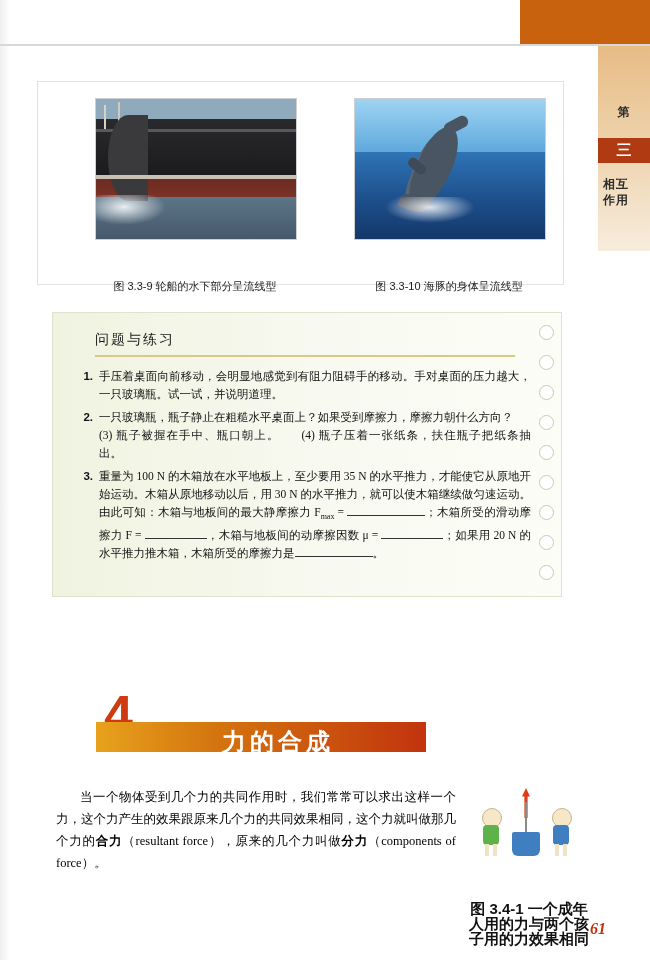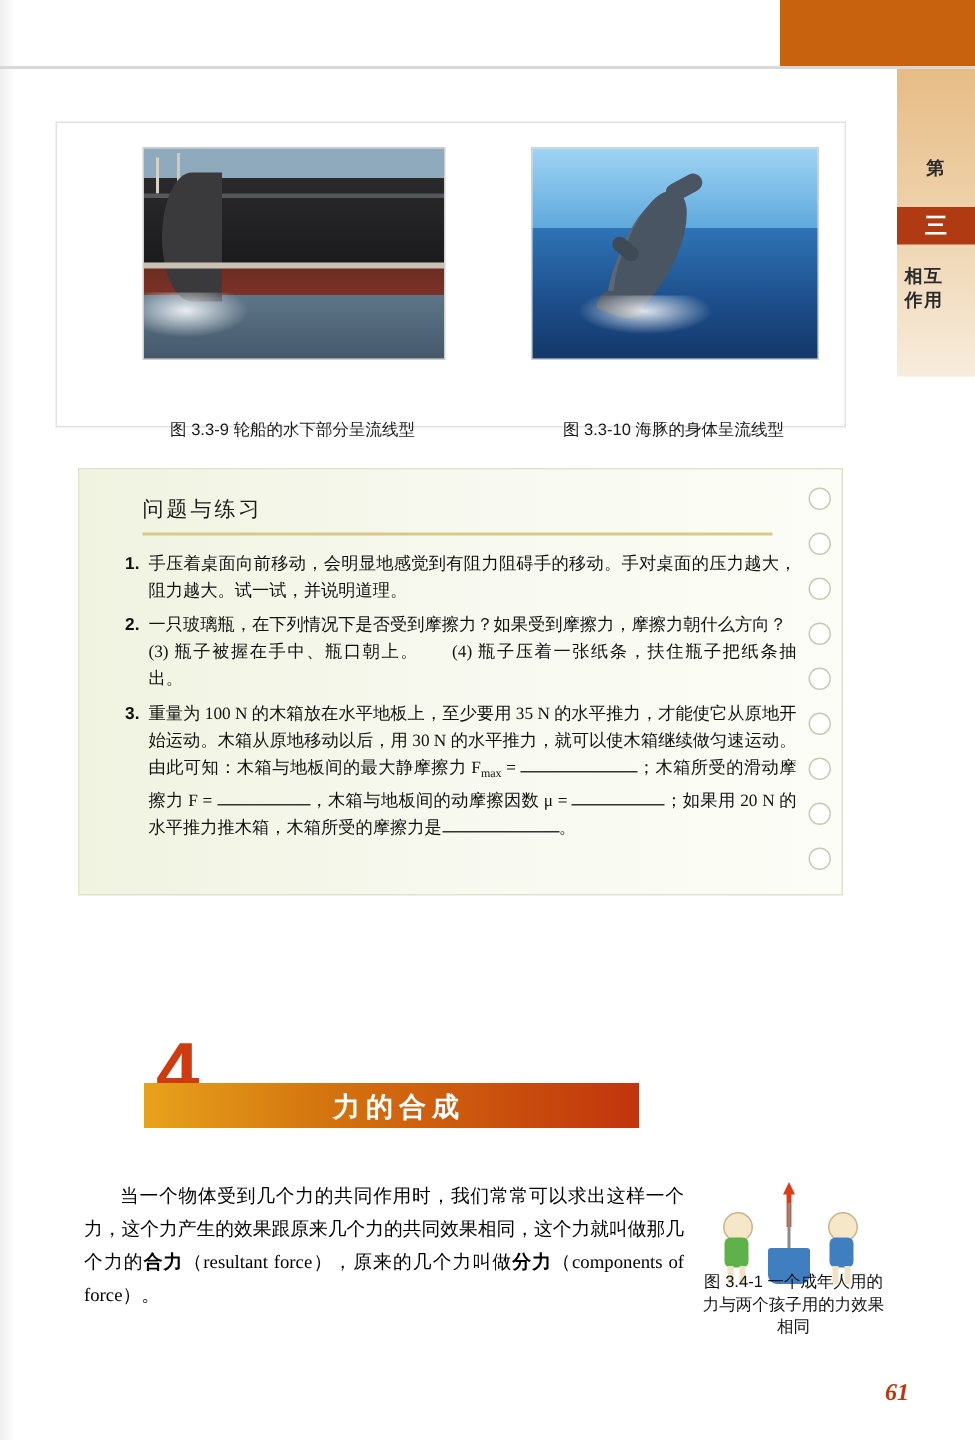--- a/index.html
+++ b/index.html
@@ -275,21 +275,21 @@
     font-size: 52px;
     font-weight: bold;
     color: #cf3b10;
     font-family: "Liberation Sans", sans-serif;
     line-height: 52px;
   }
   .sec-title {
     position: absolute;
     left: 222px;
     top: 726px;
-    font-size: 18px;
+    font-size: 24px;
     font-weight: bold;
     color: #ffffff;
     letter-spacing: 4px;
     font-family: "Liberation Sans", sans-serif;
   }
 
   
   .body-text {
     position: absolute;
     left: 56px;
@@ -340,27 +340,28 @@
   }
   .sf-bodyc.blue { background: #3f7fbf; }
   .sf-leg {
     position: absolute; top: 36px; width: 4px; height: 12px; background: #f0e2c4;
   }
   .sf-legL { left: 7px; }
   .sf-legR { left: 15px; }
   .side-cap {
     position: absolute;
     left: 466px;
-    top: 848px;
+    top: 901px;
     width: 126px;
-    font-size: 11px;
+    font-size: 15px;
     line-height: 15px;
     color: #111;
     text-align: center;
     font-family: "Liberation Sans", sans-serif;
+    font-weight: bold;
   }
 
   
   .page-num {
     position: absolute;
     right: 44px;
     top: 920px;
     font-size: 16px;
     font-weight: bold;
     font-style: italic;
@@ -413,26 +414,26 @@
 </div>
 
 <div class="ex-card">
   <div class="ex-title">问题与练习</div>
   <div class="ex-title-rule"></div>
 
   <div class="ex-list">
 
     <div class="ex-item">
       <span class="ex-num">1.</span>
-      <span>手压着桌面向前移动，会明显地感觉到有阻力阻碍手的移动。手对桌面的压力越大，阻力越大。试一试，并说明道理。</span>
+      <span>手压着桌面向前移动，会明显地感觉到有阻力阻碍手的移动。手对桌面的压力越大，一只玻璃瓶。试一试，并说明道理。</span>
     </div>
 
     <div class="ex-item">
       <span class="ex-num">2.</span>
-      <span>一只玻璃瓶，在下列情况下是否受到摩擦力？如果受到摩擦力，摩擦力朝什么方向？</span>
+      <span>一只玻璃瓶，瓶子静止在粗糙水平桌面上？如果受到摩擦力，摩擦力朝什么方向？</span>
       <span class="ex-sub">
         <span class="part">(3) 瓶子被握在手中、瓶口朝上。</span>
         <span class="part">(4) 瓶子压着一张纸条，扶住瓶子把纸条抽出。</span>
       </span>
     </div>
 
     <div class="ex-item">
       <span class="ex-num">3.</span>
       <span>重量为 100 N 的木箱放在水平地板上，至少要用 35 N 的水平推力，才能使它从原地开始运动。木箱从原地移动以后，用 30 N 的水平推力，就可以使木箱继续做匀速运动。由此可知：木箱与地板间的最大静摩擦力 F</span><sub>max</sub><span> = </span><span class="blank"></span><span>；木箱所受的滑动摩擦力 F = </span><span class="blank-sm"></span><span>，木箱与地板间的动摩擦因数 μ = </span><span class="blank-sm"></span><span>；如果用 20 N 的水平推力推木箱，木箱所受的摩擦力是</span><span class="blank"></span><span>。</span>
     </div>

